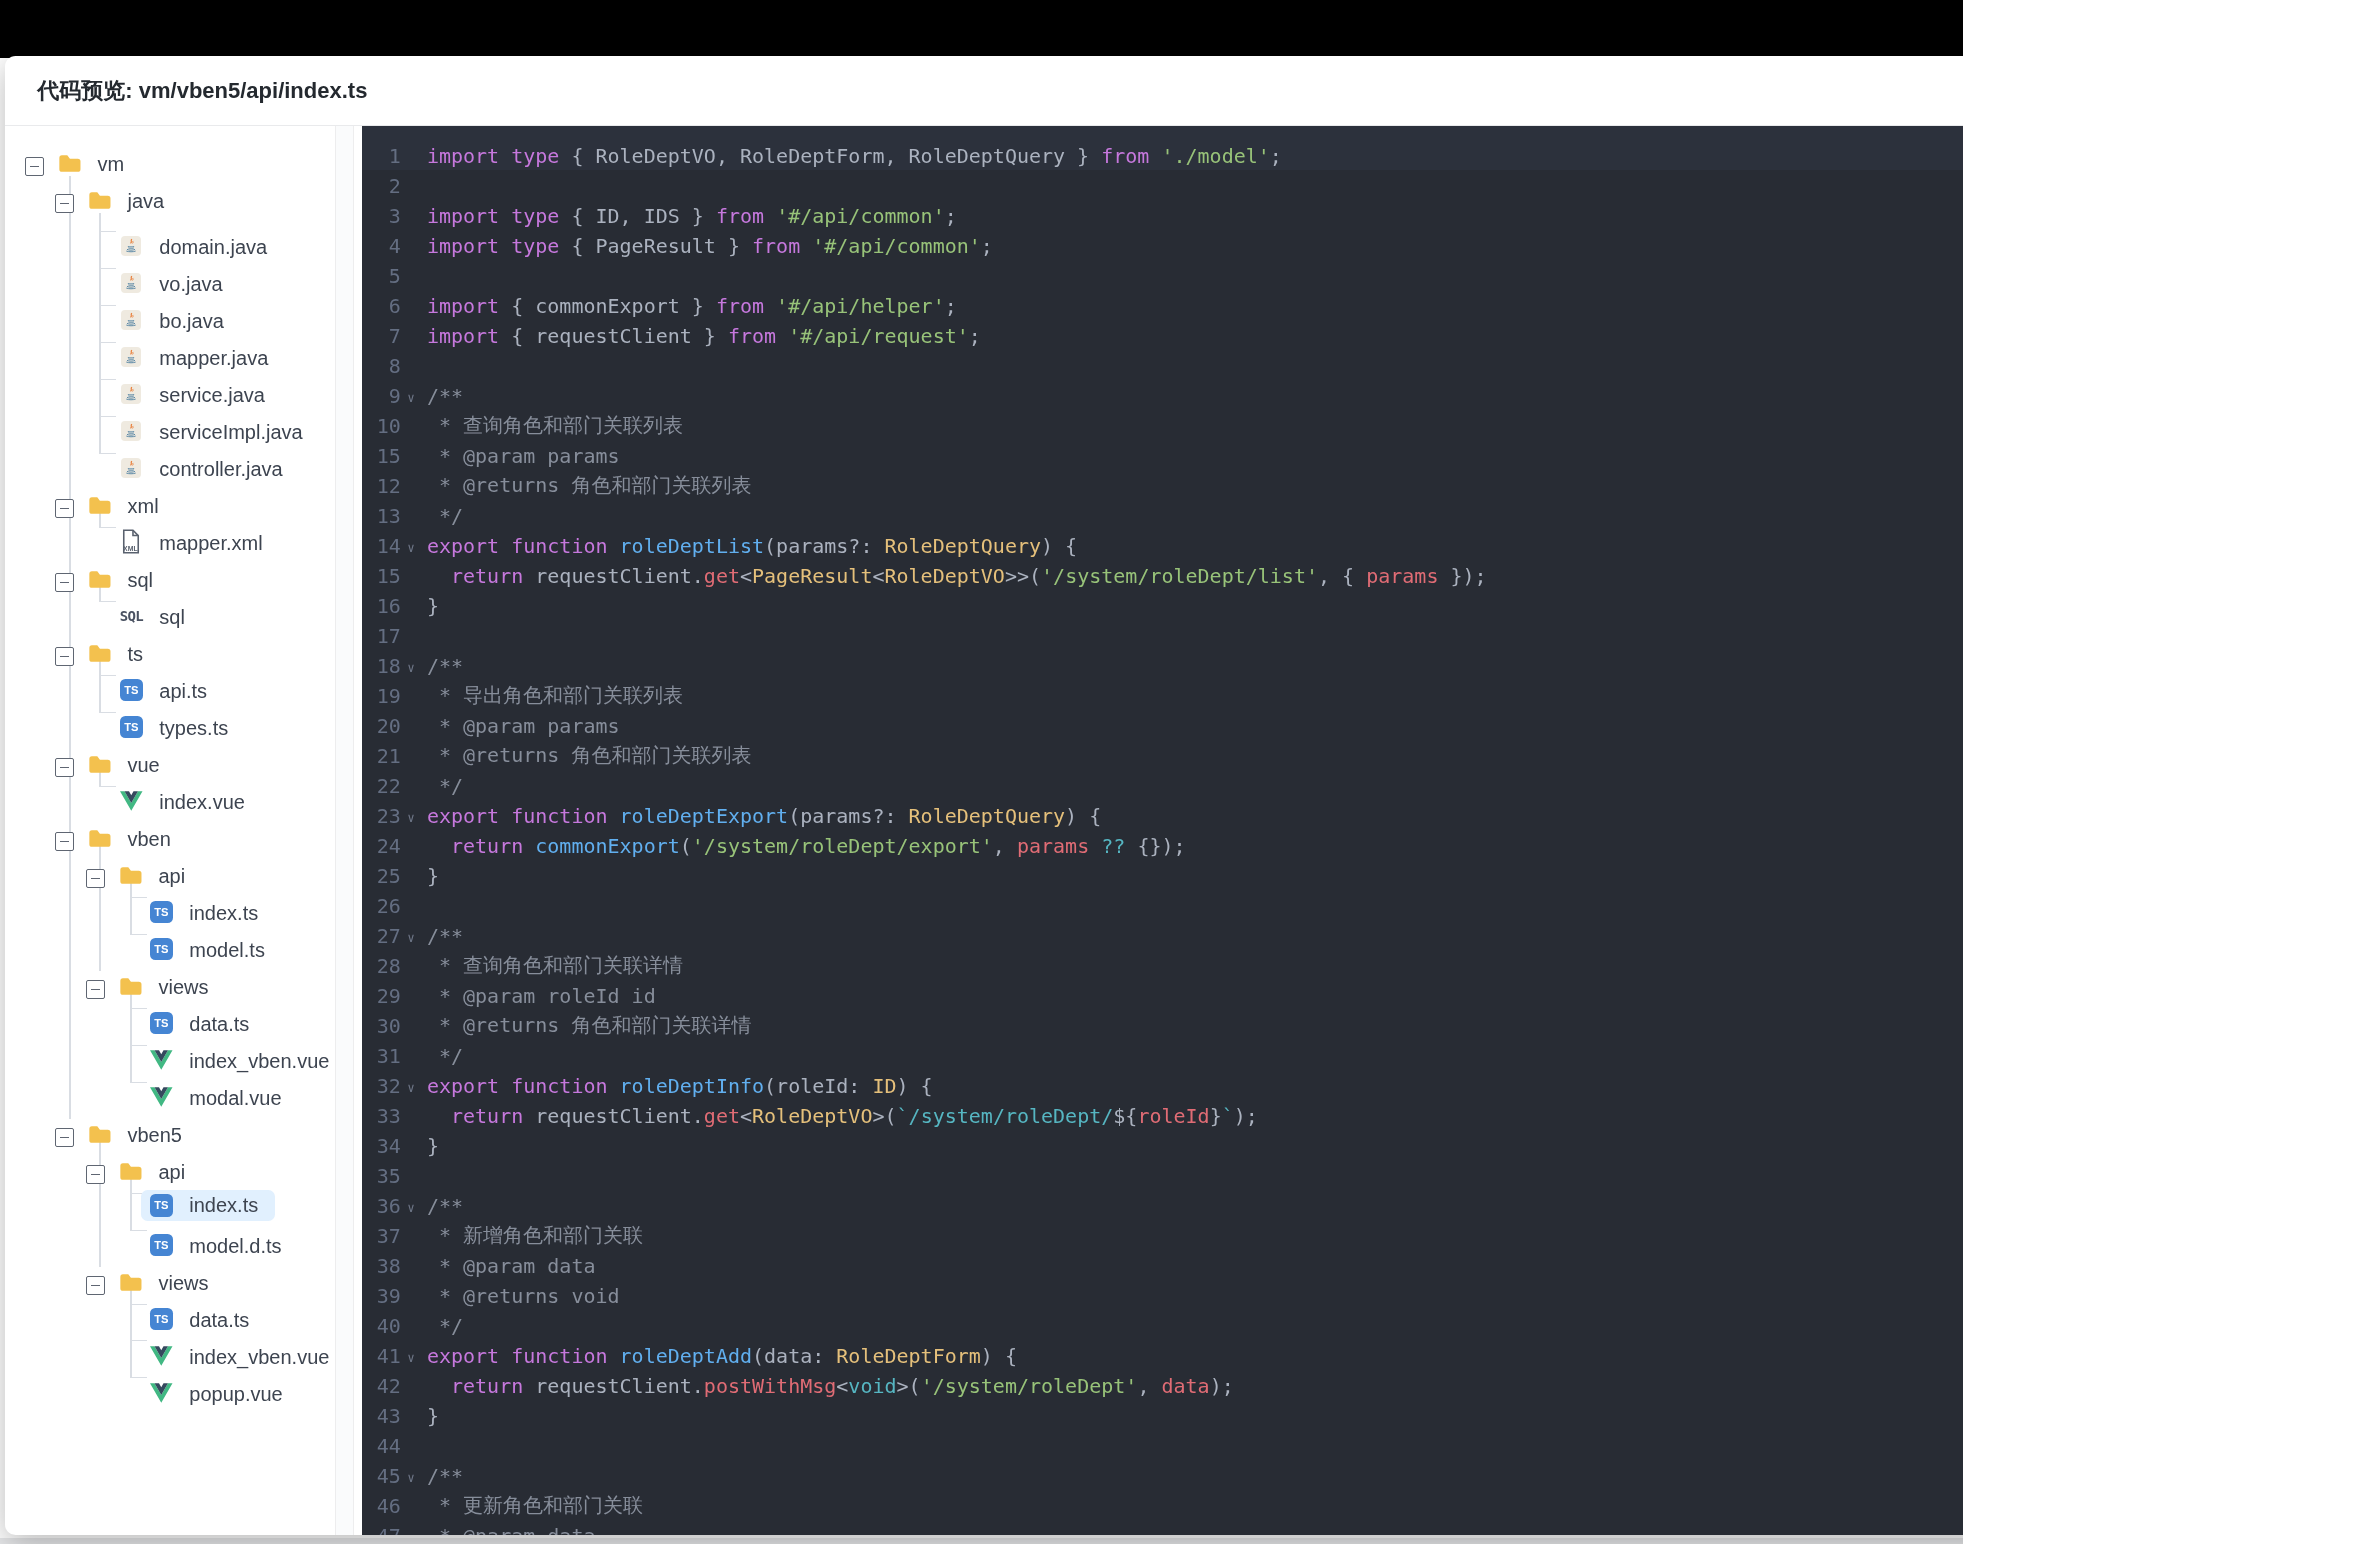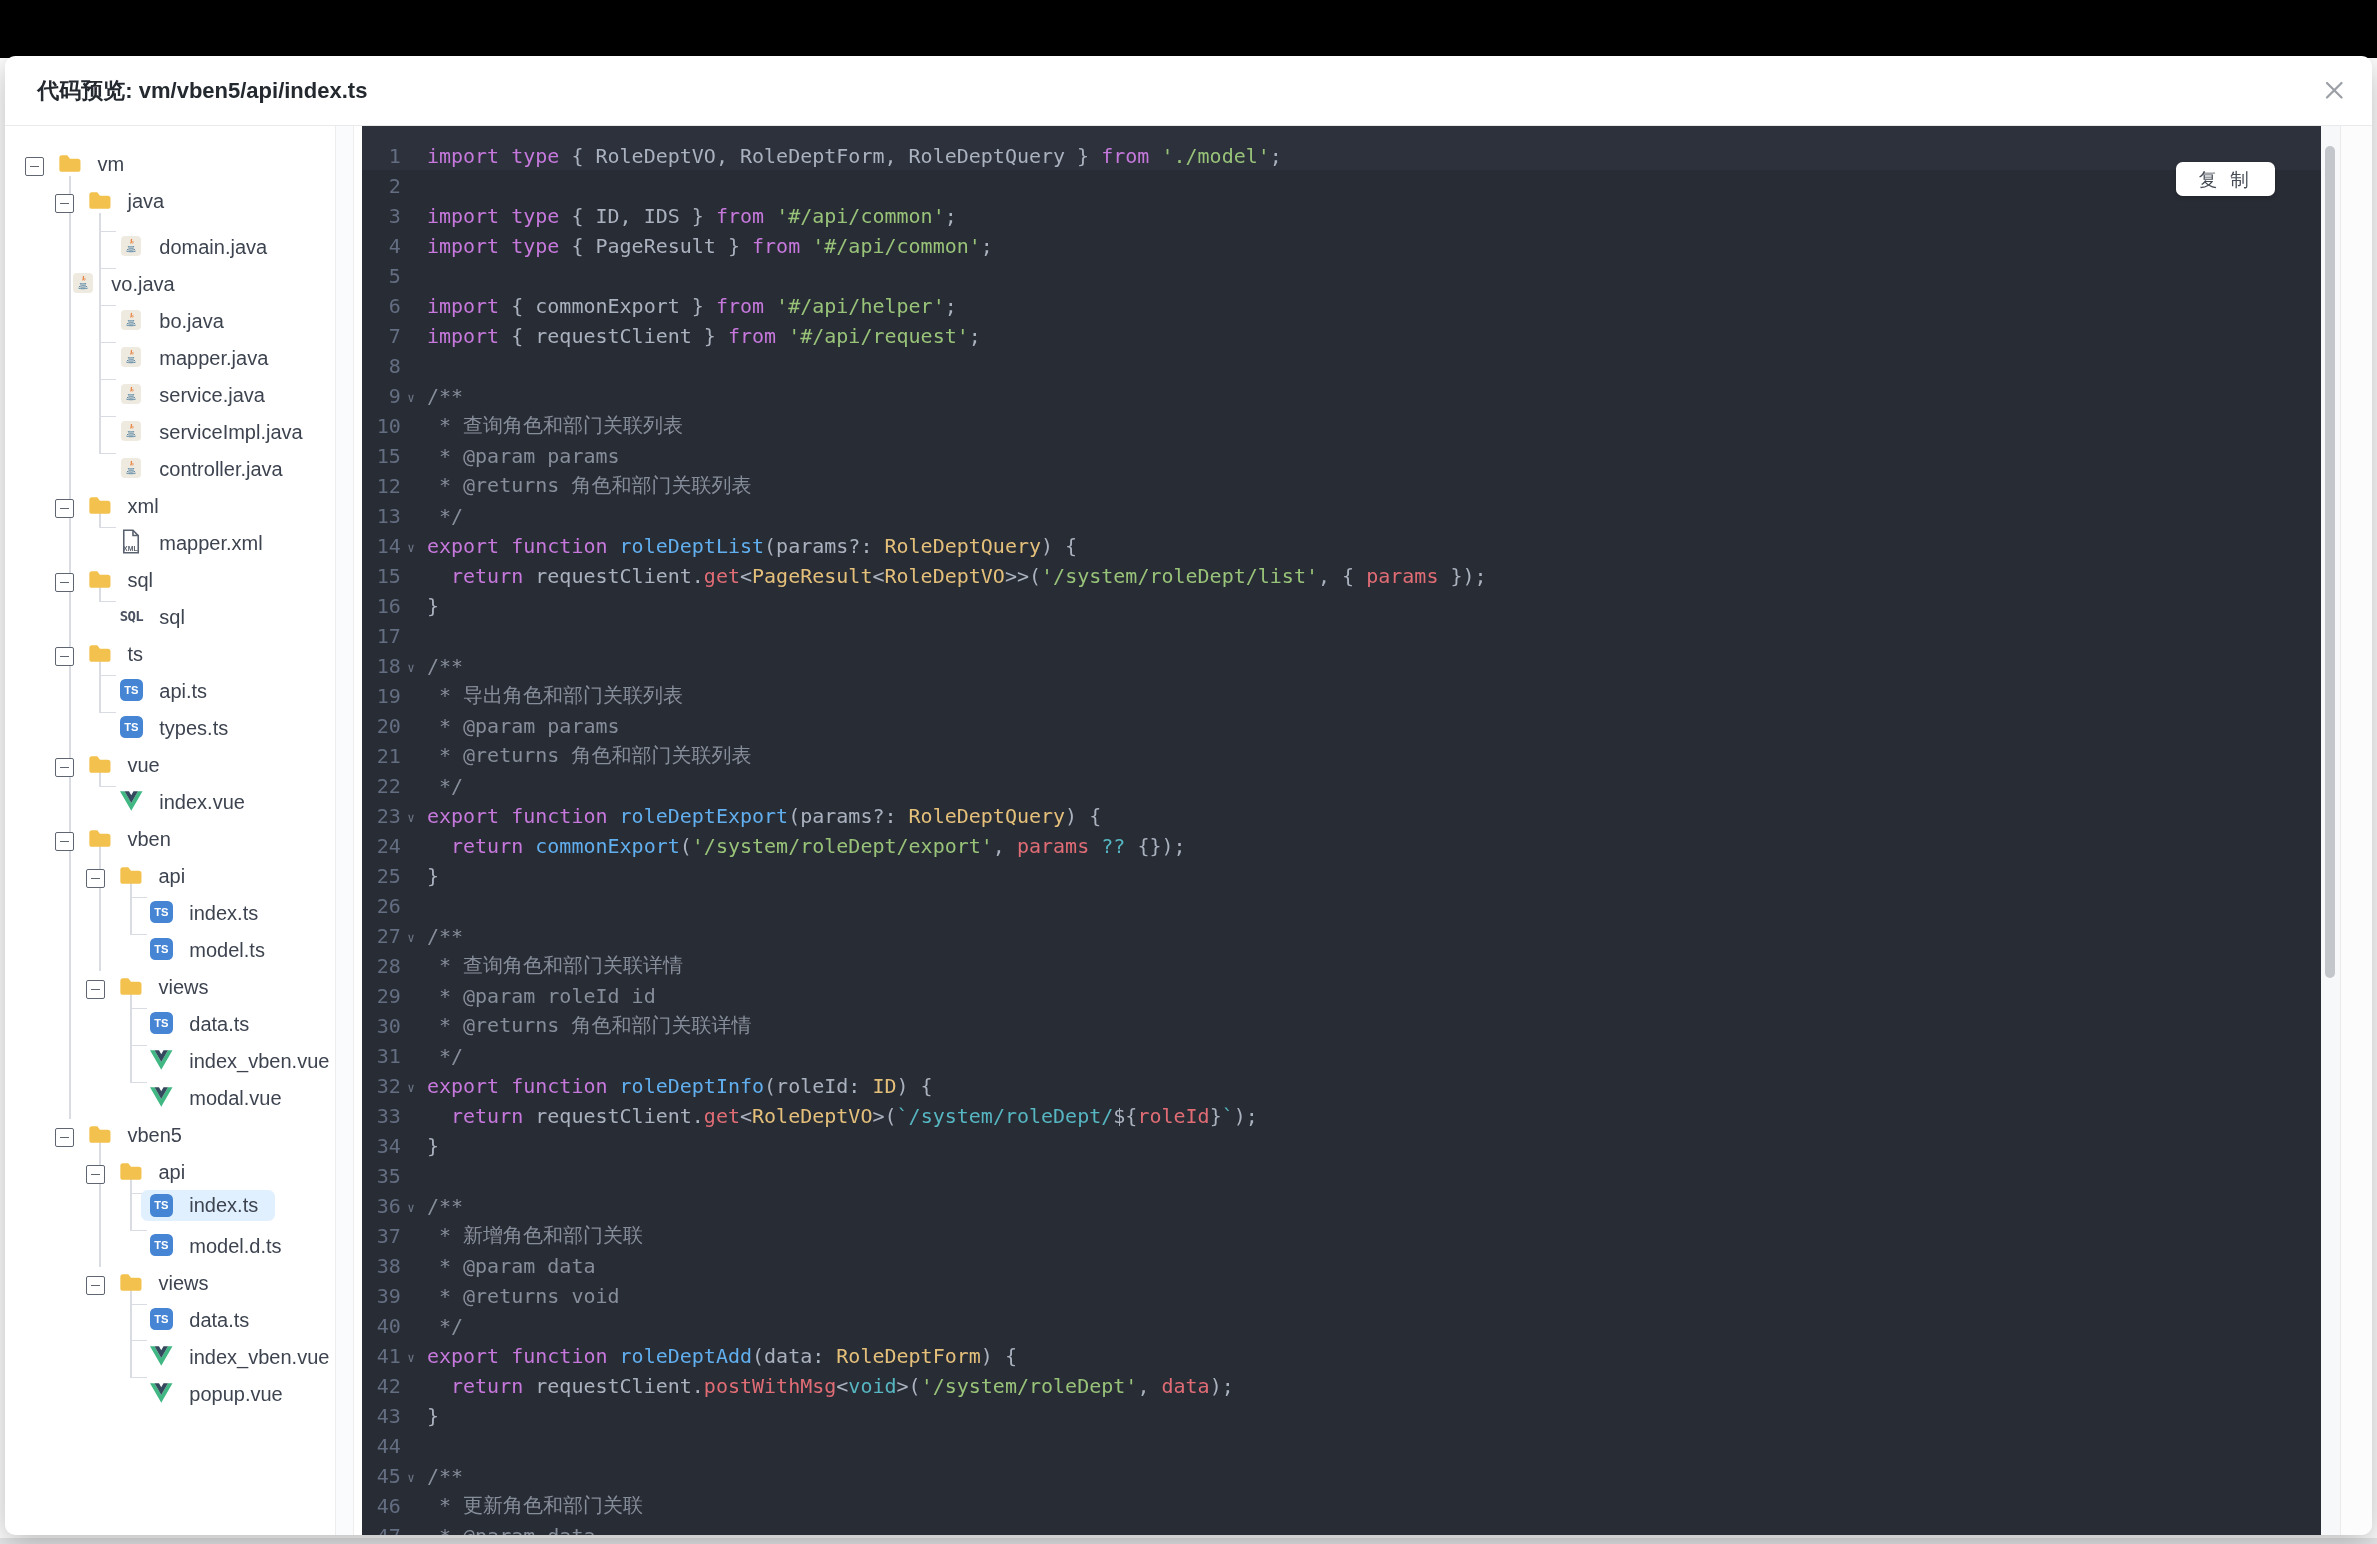--- a/index.html
+++ b/index.html
@@ -1,16 +1,16 @@
 <!DOCTYPE html>
 <html style="--code-bg: #282c34; --code-activeline: #2c313c; --linenum: #646e82; --syn-keyword: #c678dd; --syn-string: #98c379; --syn-type: #e5c07b; --syn-func: #61afef; --syn-prop: #e06c75; --syn-cyan: #56b6c2; --syn-comment: #878e9b; --syn-plain: #abb2bf; --tree-selected-bg: #e1f0fe; --folder-icon: #f3c14e; --ts-badge: #4585d3; --vue-green: #41b883; --vue-dark: #35495e; --java-orange: #e8762d; --java-blue: #5382a1;font-size:10.6px"><head>
 <meta charset="utf-8">
 <style>
   html,body{margin:0;padding:0;background:#ffffff;}
-  .stage{position:relative;width:2377px;height:1544px;background:#ffffff;overflow:hidden;
+  .stage{position:relative;width:1963px;height:1544px;background:#ffffff;overflow:hidden;
          font-family:"Liberation Sans", sans-serif;}
   .topbar{position:absolute;top:0;left:0;width:2377px;height:58px;background:#000000;}
   .bottomstrip{position:absolute;left:0;top:1538px;width:2377px;height:6px;background:#e7e8ea;}
 
   .modal{position:absolute;left:5.3px;top:56px;width:2367px;height:1479px;background:#ffffff;
          border-radius:10.6px;box-shadow:0 8px 32px rgba(0,0,0,.28);overflow:hidden;
          display:flex;flex-direction:column;}
   .mheader{height:69px;flex:0 0 69px;border-bottom:0.7px solid #e9eaec;display:flex;align-items:center;
            padding:0 24px 0 32px;}
   .mtitle{font-size:22px;font-weight:bold;color:#24292f;}
@@ -120,21 +120,21 @@
                 <svg width="16" height="16" viewBox="0 0 24 24" fill="none">
                   <path d="M13.5 2 c-3.5 2.2 1.2 3.2 -2.2 6" stroke="#e8762d" stroke-width="1.7"></path>
                   <path d="M15.6 4.4 c-2.2 1.5 0.6 2 -1.2 3.8" stroke="#e8762d" stroke-width="1.3"></path>
                   <path d="M7.2 12 c0 1.8 9.6 1.8 9.6 0 M8.6 14.6 c-2.4 0.7 5 1.6 7.8 0.3 M6 17 c2.4 1.6 9.6 1.6 12 0 M5 19.6 c3.4 1.4 10.6 1.4 14 0" stroke="#5382a1" stroke-width="1.4"></path>
                 </svg>
               </span>
             </span>
             <span class="tlabel">domain.java</span>
           </div>
           <div class="gstub" style="left: 94px; width: 17px; top: 142px;"></div>
-          <div class="trow" style="padding-left: 57px; margin-left: 9px;">
+          <div class="trow" style="padding-left: 114px;">
             <span class="icw">
               <span class="ic-java">
                 <svg width="16" height="16" viewBox="0 0 24 24" fill="none">
                   <path d="M13.5 2 c-3.5 2.2 1.2 3.2 -2.2 6" stroke="#e8762d" stroke-width="1.7"></path>
                   <path d="M15.6 4.4 c-2.2 1.5 0.6 2 -1.2 3.8" stroke="#e8762d" stroke-width="1.3"></path>
                   <path d="M7.2 12 c0 1.8 9.6 1.8 9.6 0 M8.6 14.6 c-2.4 0.7 5 1.6 7.8 0.3 M6 17 c2.4 1.6 9.6 1.6 12 0 M5 19.6 c3.4 1.4 10.6 1.4 14 0" stroke="#5382a1" stroke-width="1.4"></path>
                 </svg>
               </span>
             </span>
             <span class="tlabel">vo.java</span>

